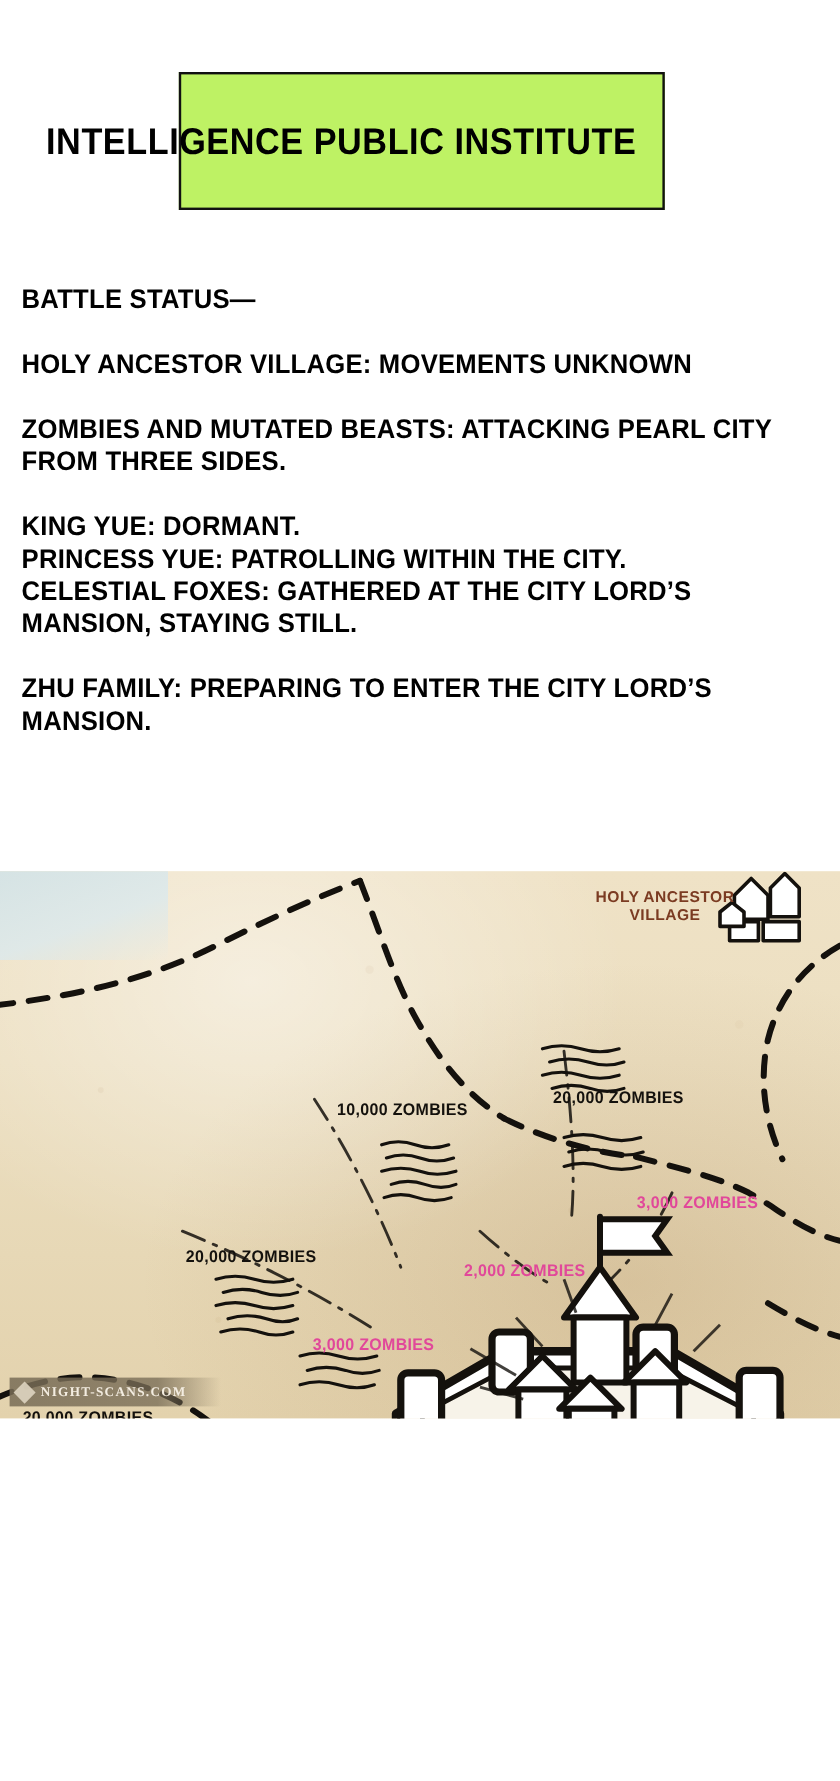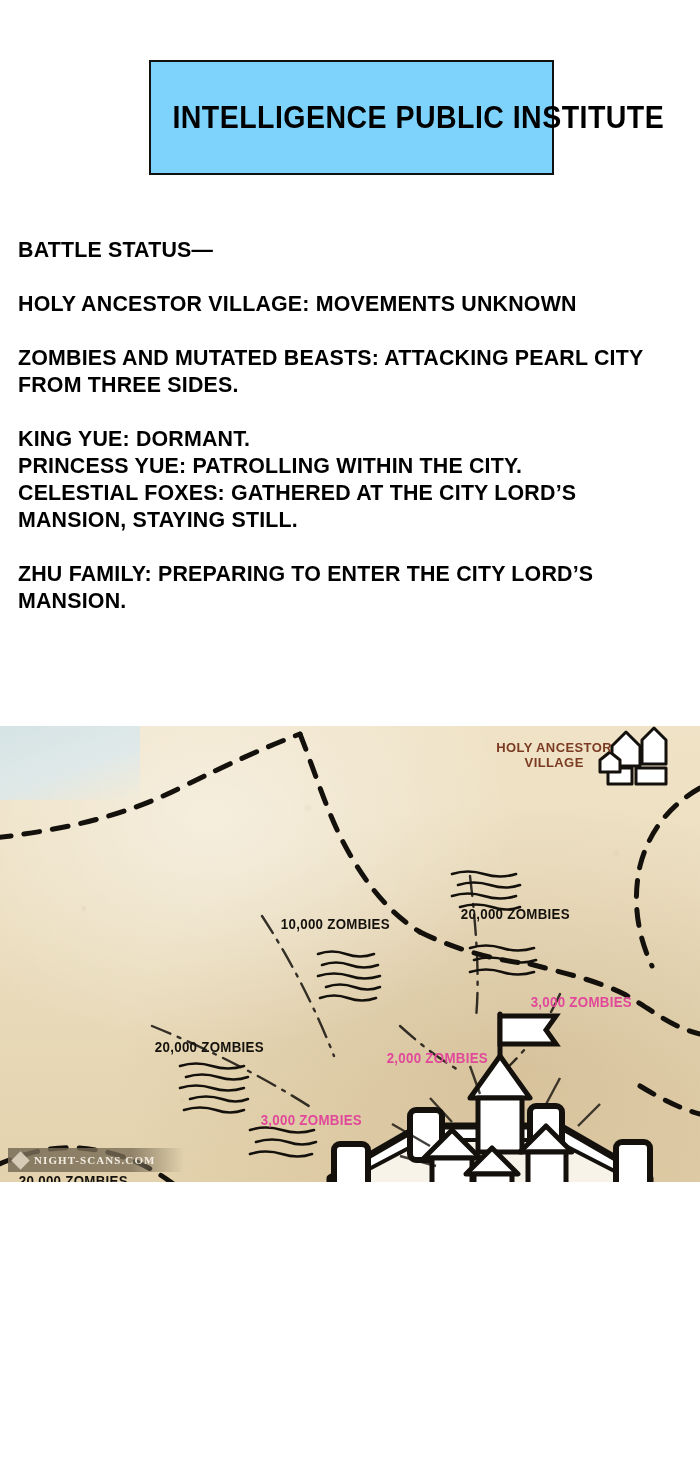--- a/index.html
+++ b/index.html
@@ -24,24 +24,24 @@
   }
 
   
   .title-box {
     position: absolute;
     left: 149px;
     top: 60px;
     width: 405px;
     height: 115px;
     border: 2px solid #111;
-    background: #7dd3fc;
+    background: #bef264;
     display: flex;
     align-items: center;
-    justify-content: flex-start;
+    justify-content: flex-end;
     box-sizing: border-box;
   }
   .title-text {
     font-family: "Liberation Sans Narrow", "Liberation Sans", sans-serif;
     font-weight: bold;
     font-size: 31px;
     letter-spacing: 0.5px;
     text-transform: uppercase;
     transform: scaleX(0.92);
     white-space: nowrap;

